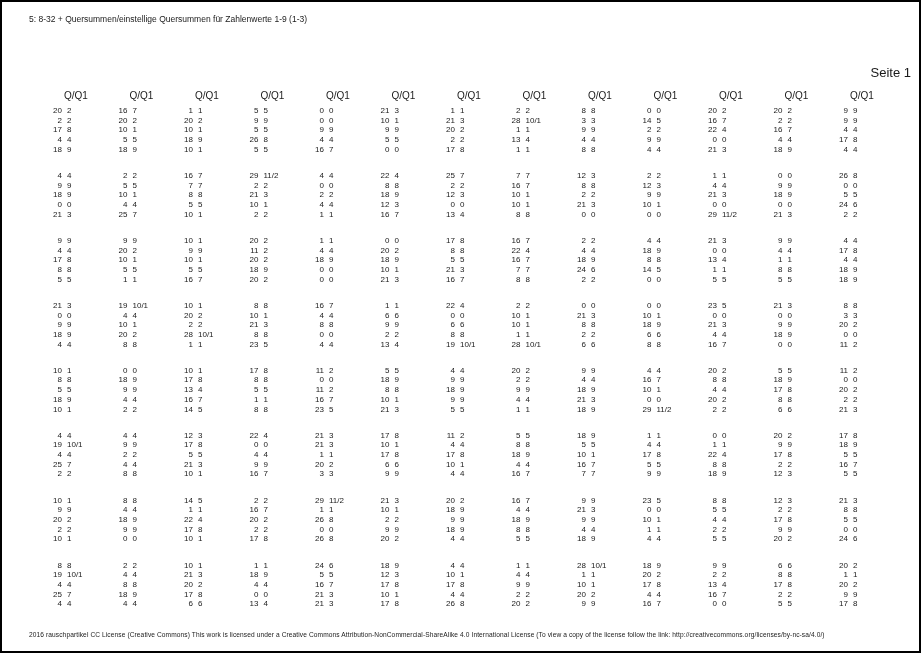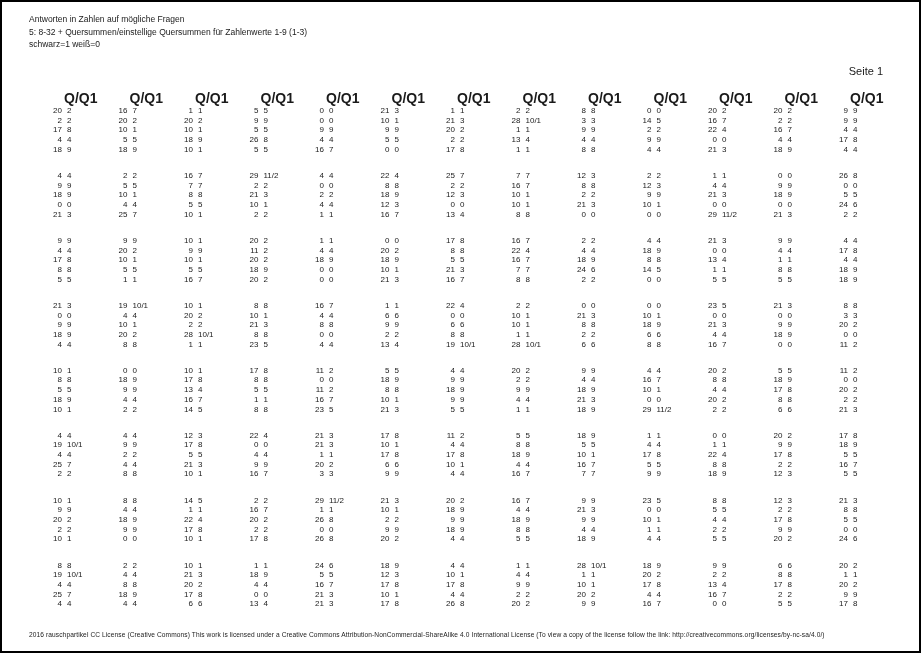--- a/index.html
+++ b/index.html
@@ -12,54 +12,52 @@
     font-family:"Liberation Sans", sans-serif;
     color:#1a1a1a;
     overflow:hidden;
   }
   .header{
     position:absolute;left:27px;top:11px;
     font-size:8.5px;line-height:12.6px;
     white-space:nowrap;
   }
   .page-label{
-    position:absolute;right:36px;top:63px;
-    font-size:11px;
+    position:absolute;right:8px;top:63px;
+    font-size:13px;
   }
   .table-wrap{
     position:absolute;left:40px;top:88px;
     width:860px;
   }
   .hdr-row,.row{
     display:grid;
     grid-template-columns:repeat(13,65.5px);
   }
-  .hdr-row{height:13px;margin-bottom:3px;font-size:14px;font-weight:bold;}
+  .hdr-row{height:13px;margin-bottom:3px;font-size:10px;}
   .hdr-row .col-header{padding-left:22px;}
   .row{height:9.7px;font-size:8px;line-height:9.7px;}
   .block{margin-bottom:16.5px;}
   .pair{display:flex;white-space:nowrap;}
   .n1{width:20px;text-align:right;}
   .n2{margin-left:5px;text-align:left;}
   .footer{
     position:absolute;left:27px;top:629px;
     font-size:6.6px;
     white-space:nowrap;
     letter-spacing:0.1px;
   }
 </style>
 </head>
 <body>
 
 <div class="page">
 
   <div class="header">
-    <div>Antworten in Zahlen auf mögliche Fragen</div>
     <div>5: 8-32 + Quersummen/einstellige Quersummen für Zahlenwerte 1-9 (1-3)</div>
-    <div>schwarz=1 weiß=0</div>
   </div>
 
   <div class="page-label">Seite 1</div>
 
   <div class="table-wrap">
     <div class="hdr-row" id="tbl-header">
         <span class="col-header">Q/Q1</span>
         <span class="col-header">Q/Q1</span>
         <span class="col-header">Q/Q1</span>
         <span class="col-header">Q/Q1</span>

